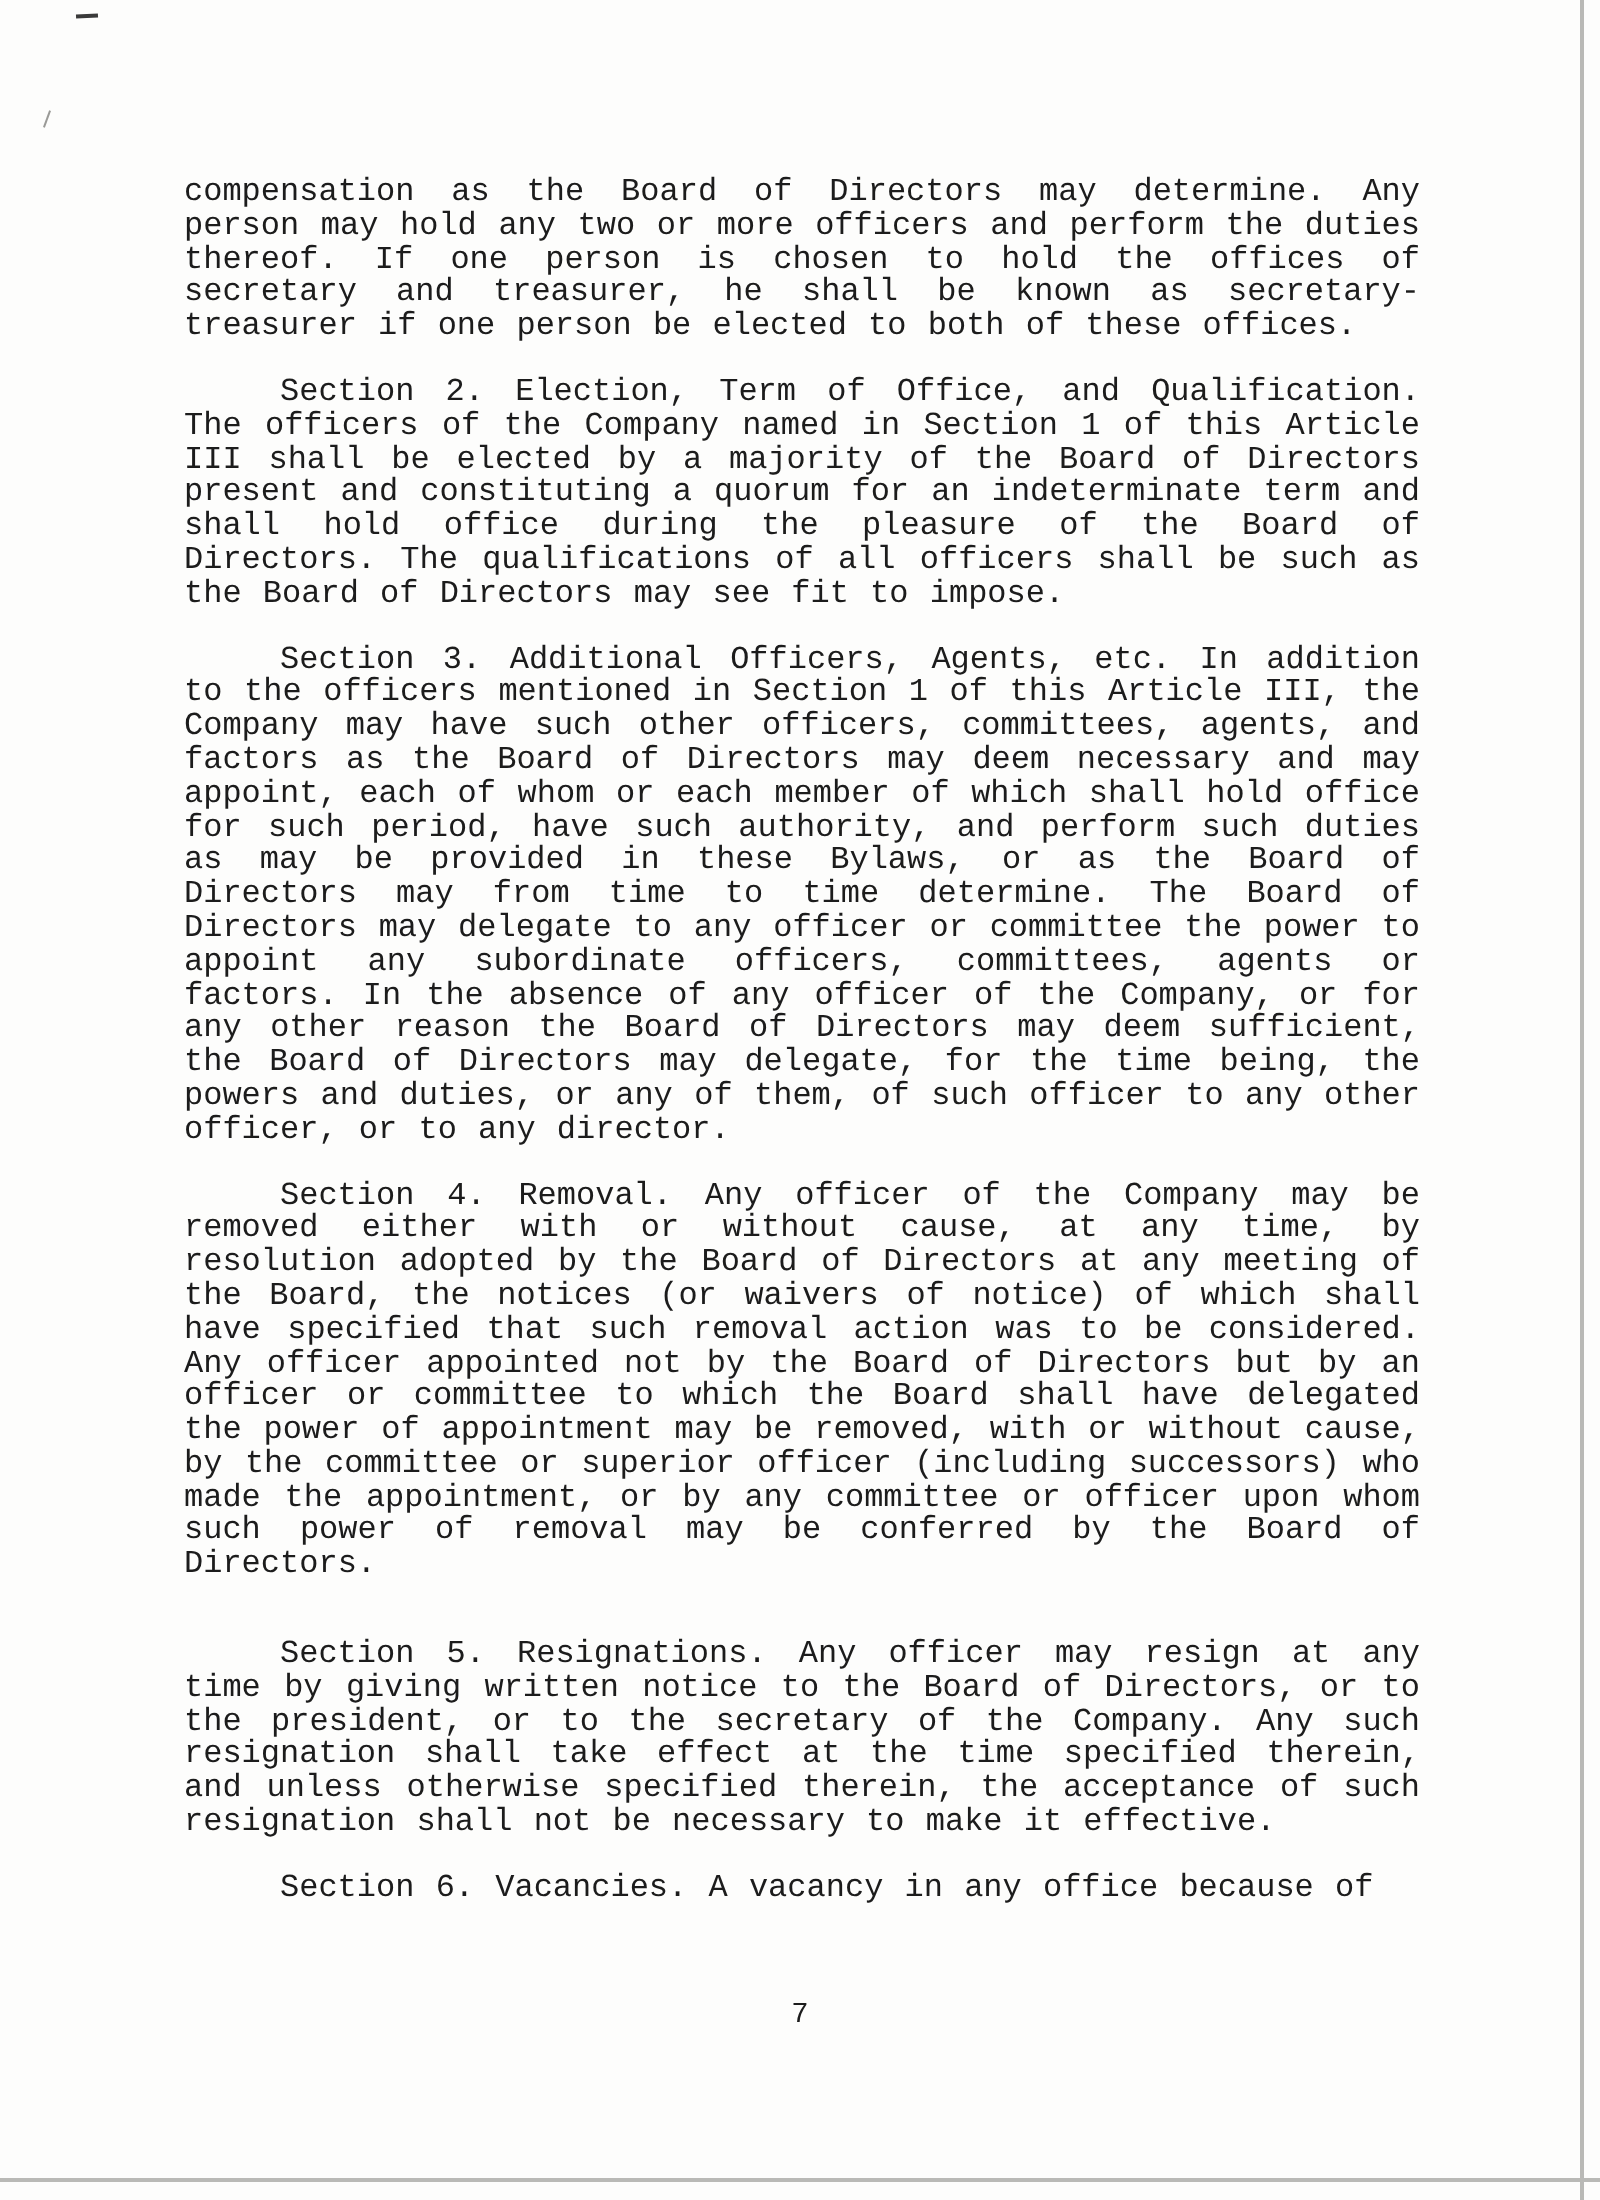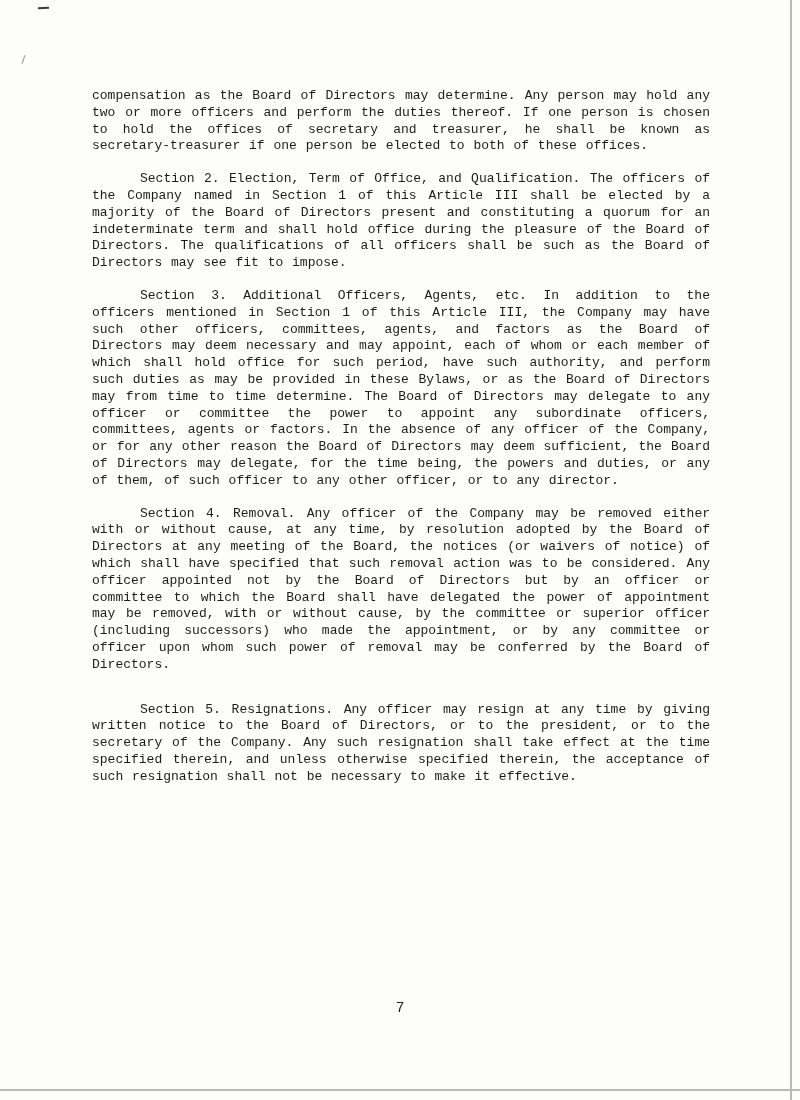--- a/index.html
+++ b/index.html
@@ -14,21 +14,21 @@
     background: #fdfdfc;
     overflow: hidden;
     font-family: "Liberation Mono", "DejaVu Sans Mono", monospace;
     color: #1c1c1c;
   }
   .content {
     position: absolute;
     top: 88px;
     left: 92px;
     width: 618px;
-    font-size: 13px;
+    font-size: 16px;
     line-height: 16.8px;
     text-align: justify;
   }
   .para {
     margin: 0 0 16px 0;
     word-spacing: 1px;
   }
   .para.indent {
     text-indent: 48px;
   }
@@ -98,18 +98,19 @@
     <p class="para"><span>compensation as the Board of Directors may determine. Any person may hold any two or more officers and perform the duties thereof. If one person is chosen to hold the offices of secretary and treasurer, he shall be known as secretary-treasurer if one person be elected to both of these offices.</span></p>
 
     <p class="para indent"><span class="section-heading">Section 2. Election, Term of Office, and Qualification.</span> <span>The officers of the Company named in Section 1 of this Article III shall be elected by a majority of the Board of Directors present and constituting a quorum for an indeterminate term and shall hold office during the pleasure of the Board of Directors. The qualifications of all officers shall be such as the Board of Directors may see fit to impose.</span></p>
 
     <p class="para indent"><span class="section-heading">Section 3. Additional Officers, Agents, etc.</span> <span>In addition to the officers mentioned in Section 1 of this Article III, the Company may have such other officers, committees, agents, and factors as the Board of Directors may deem necessary and may appoint, each of whom or each member of which shall hold office for such period, have such authority, and perform such duties as may be provided in these Bylaws, or as the Board of Directors may from time to time determine. The Board of Directors may delegate to any officer or committee the power to appoint any subordinate officers, committees, agents or factors. In the absence of any officer of the Company, or for any other reason the Board of Directors may deem sufficient, the Board of Directors may delegate, for the time being, the powers and duties, or any of them, of such officer to any other officer, or to any director.</span></p>
 
     <p class="para indent"><span class="section-heading">Section 4. Removal.</span> <span>Any officer of the Company may be removed either with or without cause, at any time, by resolution adopted by the Board of Directors at any meeting of the Board, the notices (or waivers of notice) of which shall have specified that such removal action was to be considered. Any officer appointed not by the Board of Directors but by an officer or committee to which the Board shall have delegated the power of appointment may be removed, with or without cause, by the committee or superior officer (including successors) who made the appointment, or by any committee or officer upon whom such power of removal may be conferred by the Board of Directors.</span></p>
 
     <p class="para indent extra-space"><span class="section-heading">Section 5. Resignations.</span> <span>Any officer may resign at any time by giving written notice to the Board of Directors, or to the president, or to the secretary of the Company. Any such resignation shall take effect at the time specified therein, and unless otherwise specified therein, the acceptance of such resignation shall not be necessary to make it effective.</span></p>
 
+    <p class="para indent"><span class="section-heading">Section 6. Vacancies.</span> <span>A vacancy in any office because of</span></p>
 
   </div>
 
   <div class="page-number">7</div>
 
 </div>
 
 </body></html>

